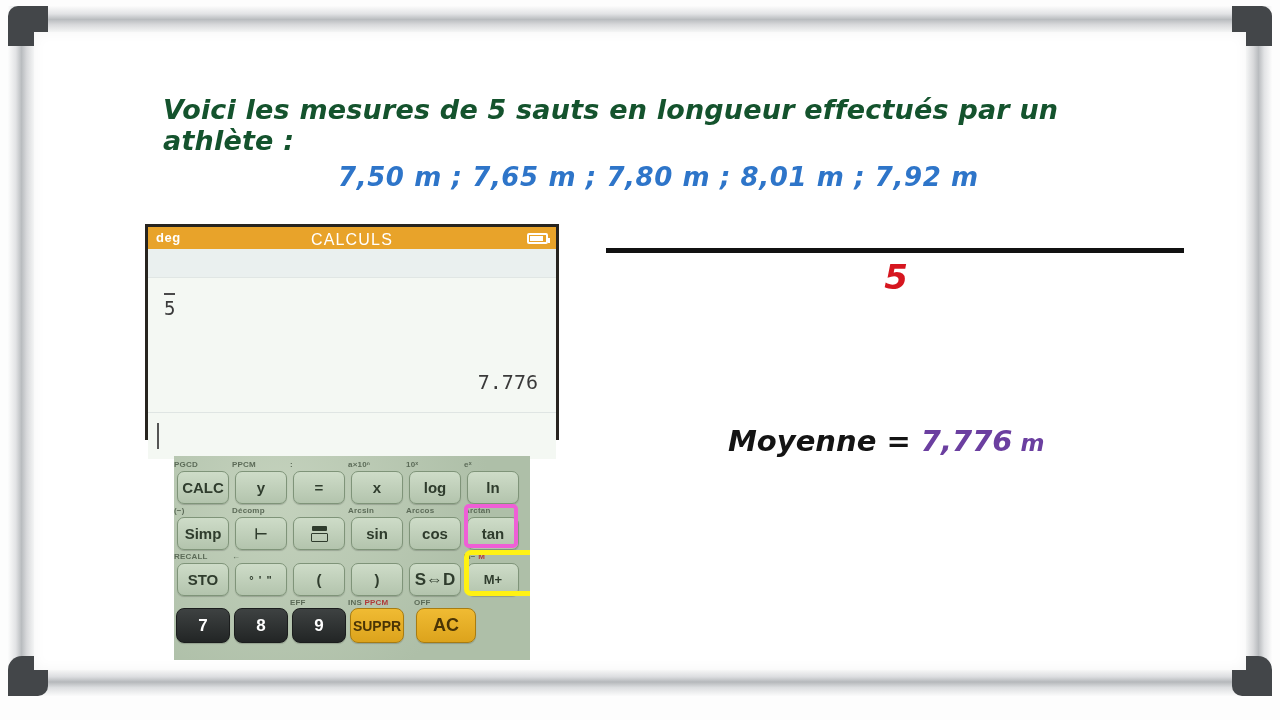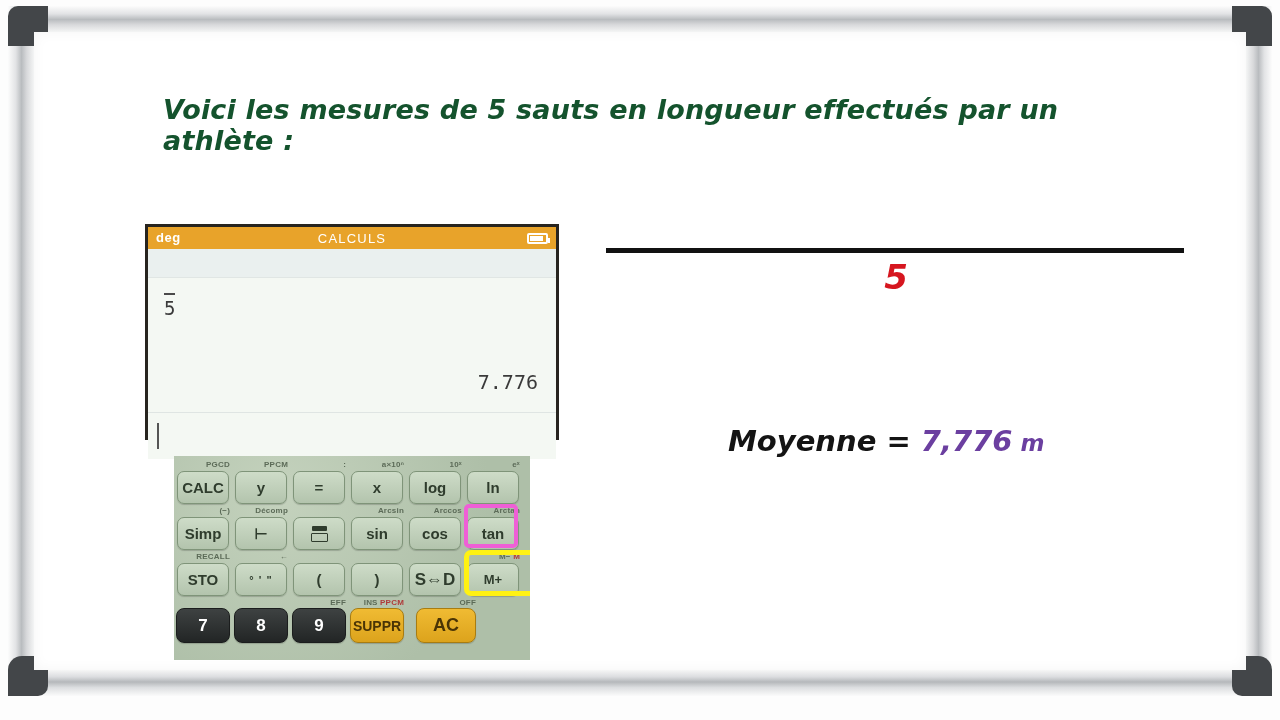--- a/index.html
+++ b/index.html
@@ -57,21 +57,21 @@
   .calc-screen{
     position:absolute;left:137px;top:218px;width:414px;height:216px;
     background:#bef264;border:3px solid #27241f;box-sizing:border-box;
   }
   .calc-header{
     position:relative;height:22px;background:#e8a32a;color:#ffffff;
     font-size:13px;font-weight:bold;
   }
   .calc-header .mode{position:absolute;left:8px;top:3px;letter-spacing:0.5px;}
   .calc-header .ttl{position:absolute;left:0;right:0;top:4px;text-align:center;
-    font-size:13px;letter-spacing:1.2px;font-weight:normal;}
+    font-size:16px;letter-spacing:1.2px;font-weight:normal;}
   .battery{position:absolute;right:8px;top:6px;width:21px;height:11px;
     border:2px solid #ffffff;border-radius:2px;box-sizing:border-box;background:transparent;}
   .battery:after{content:"";position:absolute;right:-4px;top:3px;width:2px;height:5px;background:#ffffff;}
   .battery i{position:absolute;left:1px;top:1px;width:13px;height:5px;background:#ffffff;display:block;}
   .calc-strip{height:28px;background:#eaf0ef;border-bottom:1px solid #e0e6e4;}
   .calc-body{position:relative;height:134px;background:#f4f8f3;
     font-family:"DejaVu Sans Mono", monospace;color:#3a3a3a;}
   .calc-frac{position:absolute;left:16px;top:12px;text-align:center;}
   .calc-num{font-size:19px;letter-spacing:-0.5px;padding:0 4px;}
   .calc-bar{height:2px;background:#4a4a4a;margin:3px 0 2px 0;}
@@ -88,21 +88,21 @@
     overflow:hidden;
   }
   .kp-row{position:absolute;left:0;width:356px;height:46px;}
   .kp-row.r1{top:4px;}
   .kp-row.r2{top:50px;}
   .kp-row.r3{top:96px;}
   .kp-row.r4{top:142px;}
   .kcell{position:absolute;width:56px;height:46px;}
   .klabel{
     position:absolute;left:0;top:0;width:56px;height:12px;
-    font-size:8px;font-weight:bold;color:#5c6b58;text-align:right;
+    font-size:8px;font-weight:bold;color:#5c6b58;text-align:left;
     letter-spacing:0.2px;white-space:nowrap;overflow:hidden;
   }
   .klabel .alpha{color:#b03a3a;}
   .kbtn{
     position:absolute;left:3px;top:11px;width:50px;height:31px;
     border-radius:7px;border:1.5px solid #7f9479;
     background:linear-gradient(180deg,#cedcc8 0%,#b3c4ad 100%);
     color:#2f3c2d;font-size:15px;font-weight:bold;
     display:flex;align-items:center;justify-content:center;
     box-shadow:0 1px 1px rgba(0,0,0,0.18);
@@ -158,20 +158,21 @@
     <div class="frame-rail rail-right"></div>
     <div class="corner tl"></div>
     <div class="corner tr"></div>
     <div class="corner bl"></div>
     <div class="corner br"></div>
 
     <div class="board-surface"></div>
 
     <div class="prompt hand">Voici les mesures de 5 sauts en longueur effectués par un athlète :</div>
 
+    <div class="measures hand">7,50 m ; 7,65 m ; 7,80 m ; 8,01 m ; 7,92 m</div>
 
     <div class="calc-screen">
       <div class="calc-header">
         <span class="mode">deg</span>
         <span class="ttl">CALCULS</span>
         <span class="battery">
             <i></i>
           </span>
       </div>
       <div class="calc-strip"></div>

